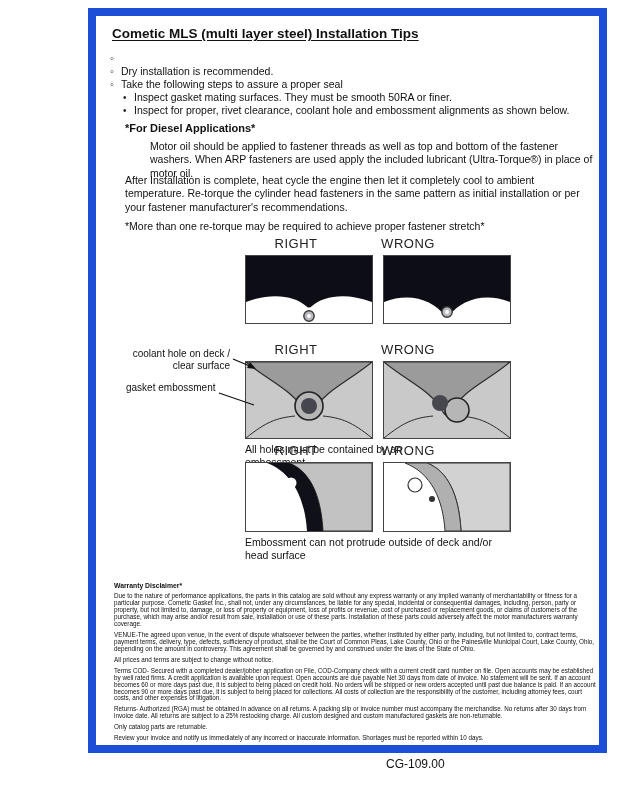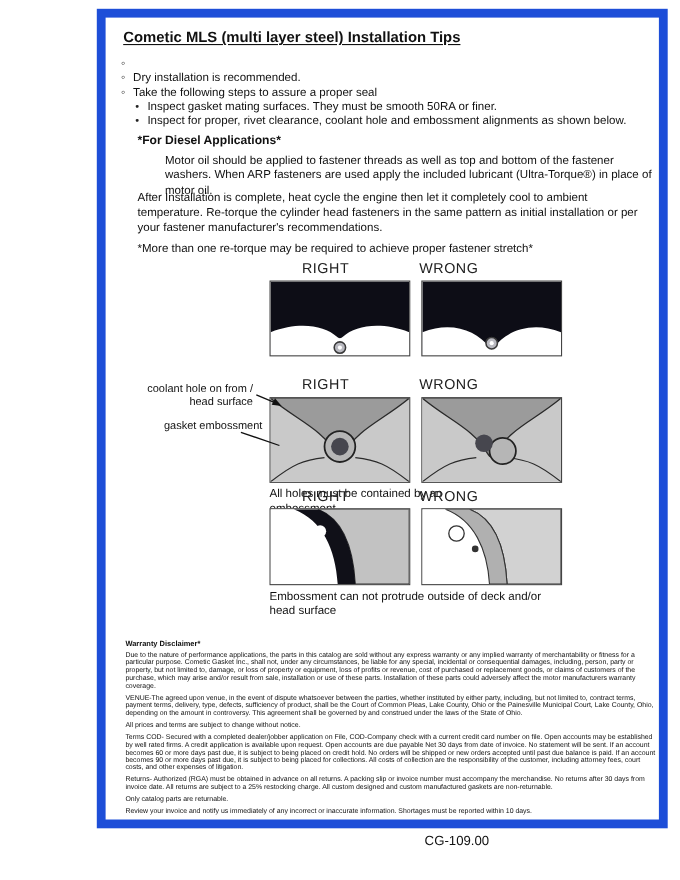--- a/index.html
+++ b/index.html
@@ -30,21 +30,21 @@
   .row1{top:220px;} .row2{top:326px;} .row3{top:427px;}
   .heads{display:flex;gap:10px;}
   .heads span{width:128px;text-align:center;font-size:13px;letter-spacing:.5px;color:#222;}
   .panels{display:flex;gap:10px;margin-top:4px;}
   .panel{width:128px;border:1px solid #444;box-sizing:border-box;background:#fff;}
   .panel svg{display:block;}
   .caption{font-size:10.5px;margin-top:4px;line-height:1.25;}
   .row3 .caption{width:252px;}
   .coolant-label{position:absolute;left:34px;top:332px;width:100px;text-align:right;
     font-size:10px;line-height:1.18;}
-  .emb-label{position:absolute;left:30px;top:366px;font-size:10px;margin-left:23px;}
+  .emb-label{position:absolute;left:30px;top:366px;font-size:10px;}
   .arrow{position:absolute;}
   .arrow1{left:136px;top:338px;}
   .arrow2{left:122px;top:374px;}
   .disclaimer{position:absolute;left:18px;top:566px;width:486px;font-size:6.3px;line-height:1.1;color:#111;}
   .disclaimer h3{margin:0 0 4px 0;font-size:6.8px;}
   .disclaimer p{margin:0 0 4px 0;}
   .footer{position:absolute;left:386px;top:757px;font-size:12px;color:#111;}
 </style>
 </head>
 <body>
@@ -129,21 +129,21 @@
             <path d="M0 76 C20 60 30 56 49 54" fill="none" stroke="#2a2a2a" stroke-width="1"></path>
             <path d="M126 76 C106 60 96 56 77 54" fill="none" stroke="#2a2a2a" stroke-width="1"></path>
             <circle cx="73" cy="48" r="12" fill="#b6b6b6" stroke="#222" stroke-width="1.6"></circle>
             <circle cx="56" cy="41" r="8" fill="#46464e"></circle>
           </svg>
         </div>
       </div>
       <div class="caption">All holes must be contained by an embossment.</div>
     </div>
 
-    <div class="coolant-label">coolant hole on from / head surface</div>
+    <div class="coolant-label">coolant hole on deck / clear surface</div>
     <svg class="arrow arrow1" width="26" height="20">
       <line x1="1" y1="5" x2="20" y2="13" stroke="#111" stroke-width="1.2"></line>
       <polygon points="24,15 15,14 18,8" fill="#111"></polygon>
     </svg>
     <div class="emb-label">gasket embossment</div>
     <svg class="arrow arrow2" width="40" height="20">
       <line x1="1" y1="3" x2="36" y2="15" stroke="#111" stroke-width="1.2"></line>
     </svg>
 
     <div class="dgrow row3">

